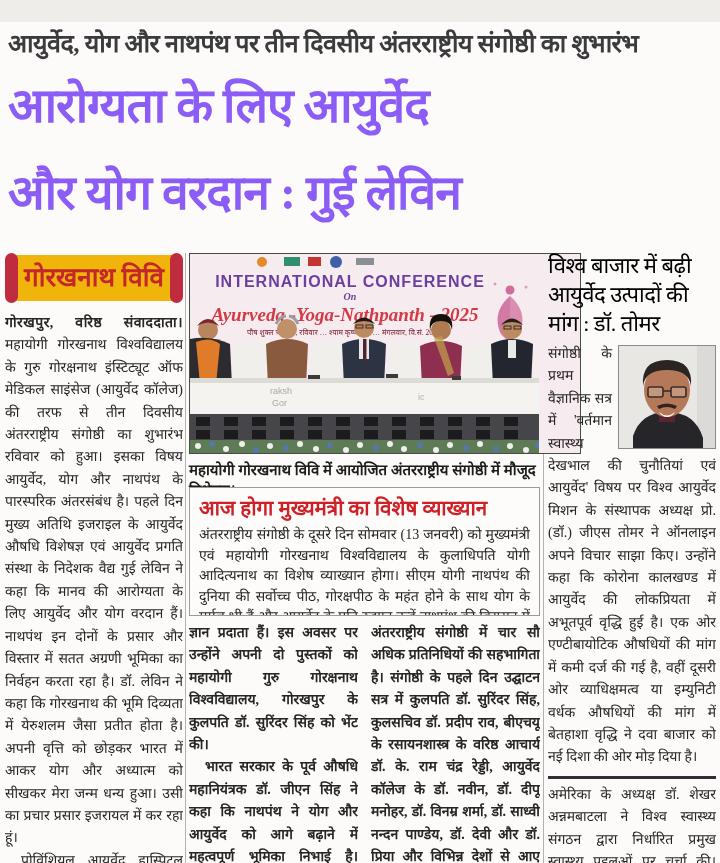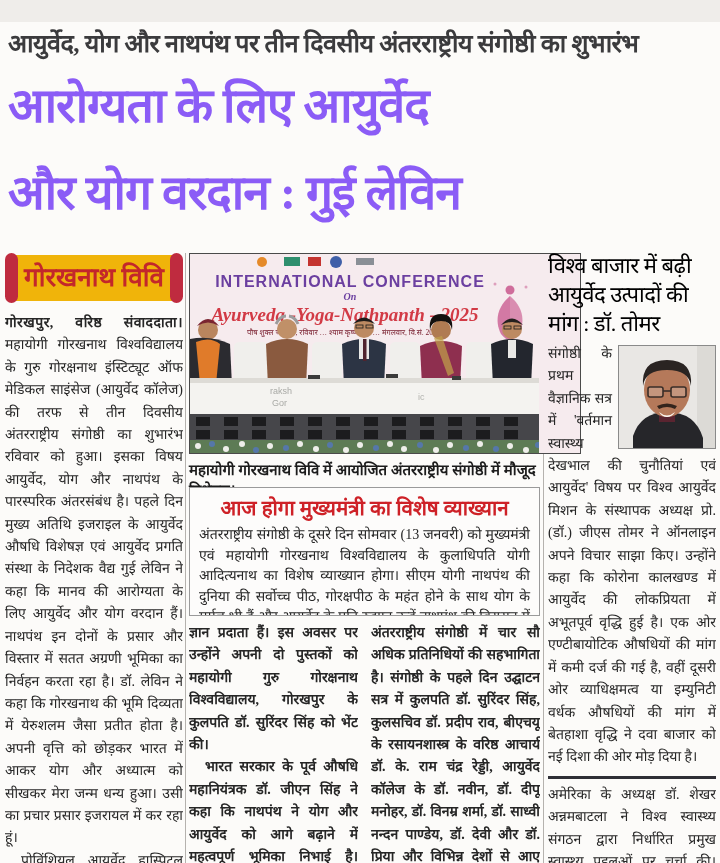--- a/index.html
+++ b/index.html
@@ -53,21 +53,21 @@
     position:absolute;left:189px;top:451px;width:351px;
     font-size:15px;font-weight:700;color:#1c1c1c;
     padding-bottom:5px;border-bottom:2px solid #3a3a3a;
   }
   
   .cm-box{
     position:absolute;left:189px;top:479px;width:351px;height:129px;
     border:1px solid #9a9a9a;box-sizing:border-box;padding:5px 9px;overflow:hidden;
     background:#fdfcfb;
   }
-  .cm-headline{font-size:20.5px;font-weight:700;color:#ce2127;margin:0 0 4px 0;text-align:center;}
+  .cm-headline{font-size:20.5px;font-weight:700;color:#ce2127;margin:0 0 4px 0;}
   .cm-body{font-size:14px;line-height:20.6px;text-align:justify;color:#262626;margin:0;}
 
   
   .mid-cols{
     position:absolute;left:189px;top:614px;width:351px;height:247px;
     display:flex;gap:13px;overflow:hidden;font-weight:bold;
   }
   .mid-col{width:169px;height:247px;overflow:hidden;}
 
   

